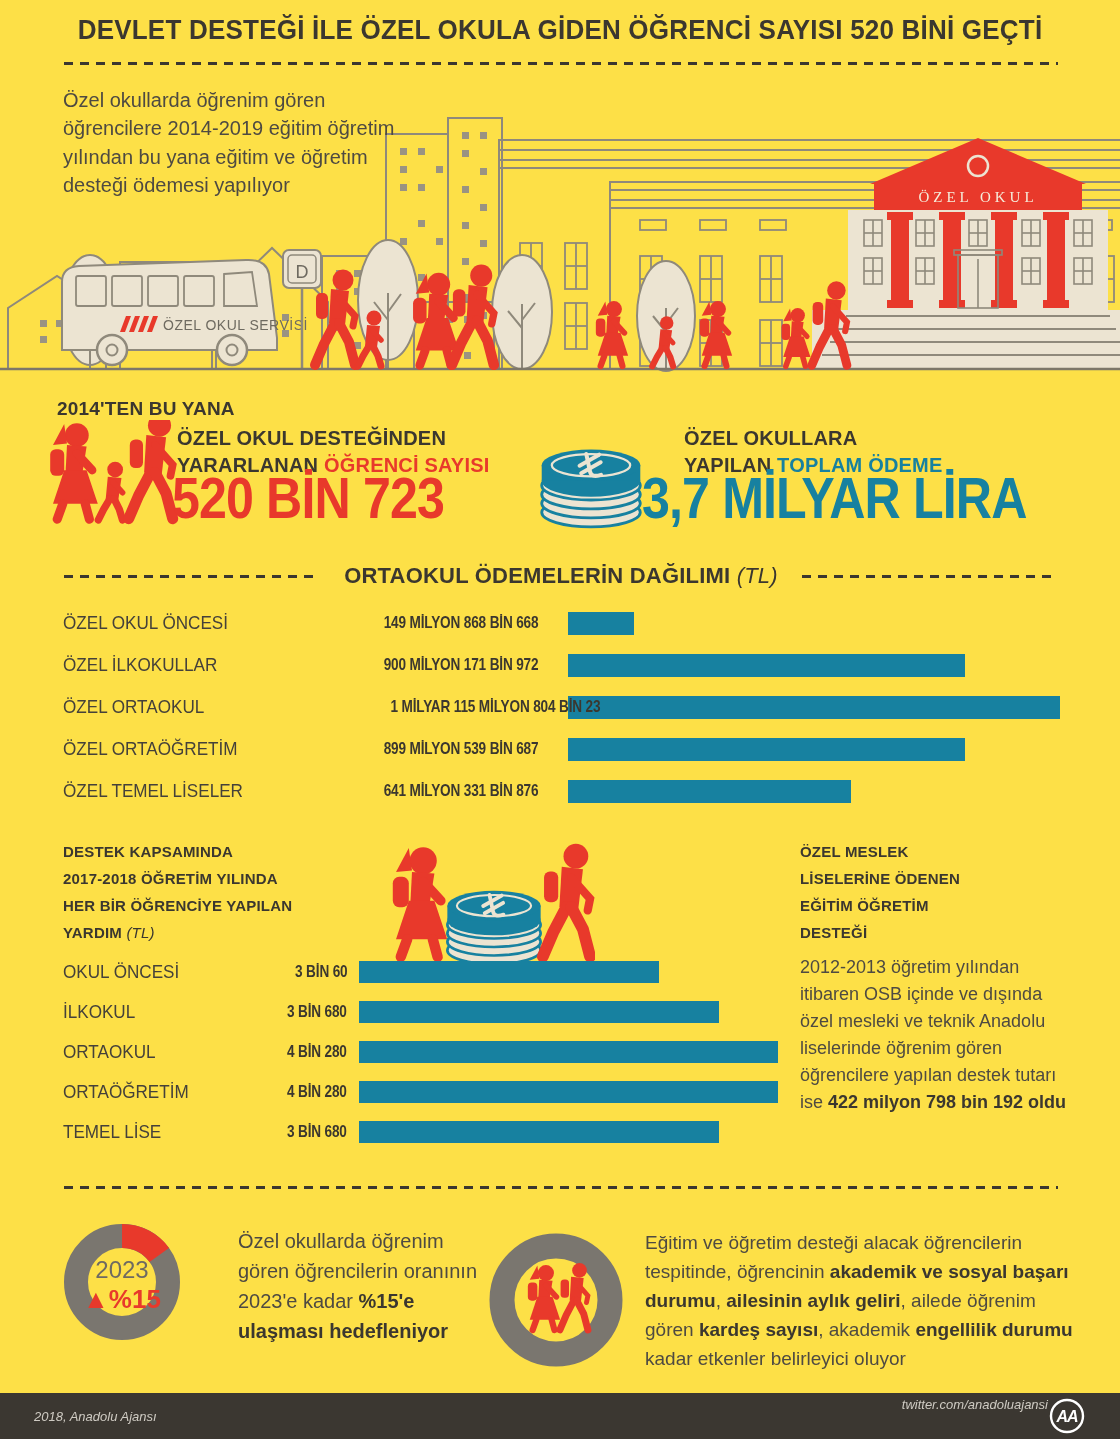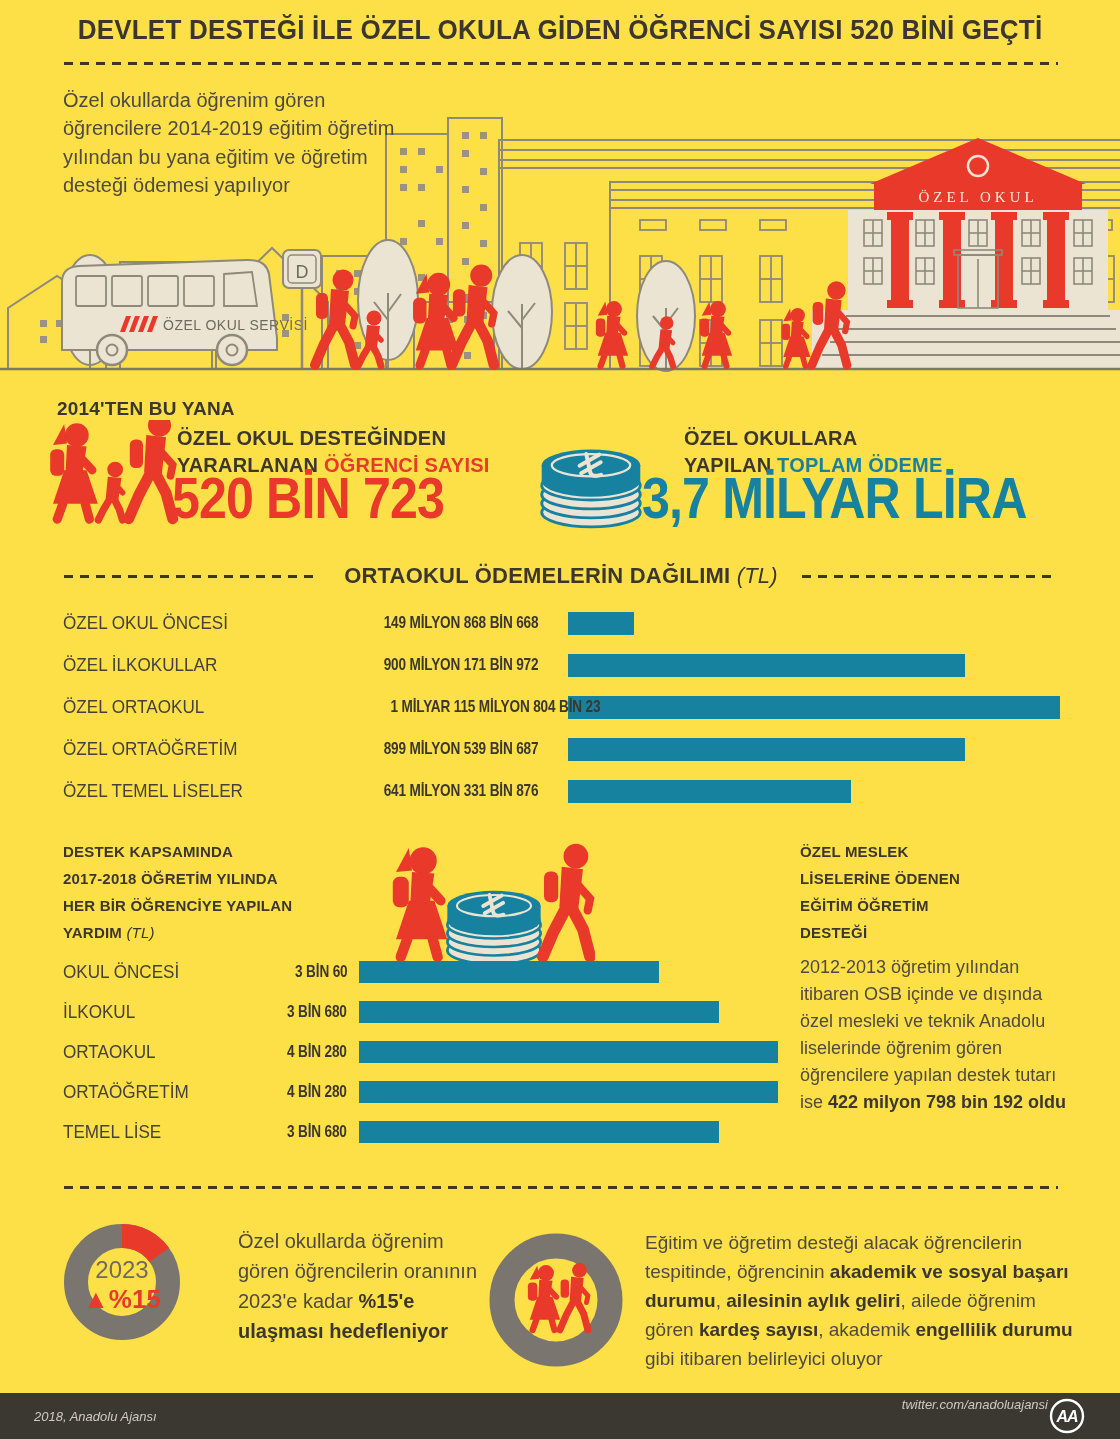--- a/index.html
+++ b/index.html
@@ -488,21 +488,21 @@
     <text x="66" y="62" font-size="24" fill="#6E6A62" text-anchor="middle">2023</text>
     <text x="66" y="92" font-size="26" font-weight="bold" fill="#E8392B" text-anchor="middle">▲%15</text>
   </svg>
   <div class="body-text" id="target-text"><span>Özel okullarda öğrenim gören öğrencilerin oranının 2023'e kadar </span><b>%15'e ulaşması hedefleniyor</b></div>
 
   <svg class="icon-abs" style="left:488px;top:1232px;" width="136" height="136" viewBox="0 0 136 136">
     <circle cx="68" cy="68" r="54" fill="none" stroke="#7A766F" stroke-width="25"></circle>
     <use href="#fig-g" transform="translate(56,100) scale(0.95)"></use>
     <use href="#fig-m" transform="translate(88,100) scale(0.7)"></use>
   </svg>
-  <div class="body-text" id="criteria-text"><span>Eğitim ve öğretim desteği alacak öğrencilerin tespitinde, öğrencinin </span><b>akademik ve sosyal başarı durumu</b><span>, </span><b>ailesinin aylık geliri</b><span>, ailede öğrenim gören </span><b>kardeş sayısı</b><span>, akademik </span><b>engellilik durumu</b><span> gibi itibaren belirleyici oluyor</span></div>
+  <div class="body-text" id="criteria-text"><span>Eğitim ve öğretim desteği alacak öğrencilerin tespitinde, öğrencinin </span><b>akademik ve sosyal başarı durumu</b><span>, </span><b>ailesinin aylık geliri</b><span>, ailede öğrenim gören </span><b>kardeş sayısı</b><span>, akademik </span><b>engellilik durumu</b><span> kadar etkenler belirleyici oluyor</span></div>
 
   <div class="footer">
     <span>2018, Anadolu Ajansı</span>
     <span class="spacer"></span>
     <div class="footer-right">
       <span>twitter.com/anadoluajansi</span>
       <svg width="38" height="38" viewBox="0 0 38 38">
         <circle cx="19" cy="19" r="16" fill="none" stroke="#FFFFFF" stroke-width="2.4"></circle>
         <text x="19" y="25" font-size="16" font-weight="bold" font-style="italic" fill="#FFFFFF" text-anchor="middle" letter-spacing="-1">AA</text>
       </svg>

